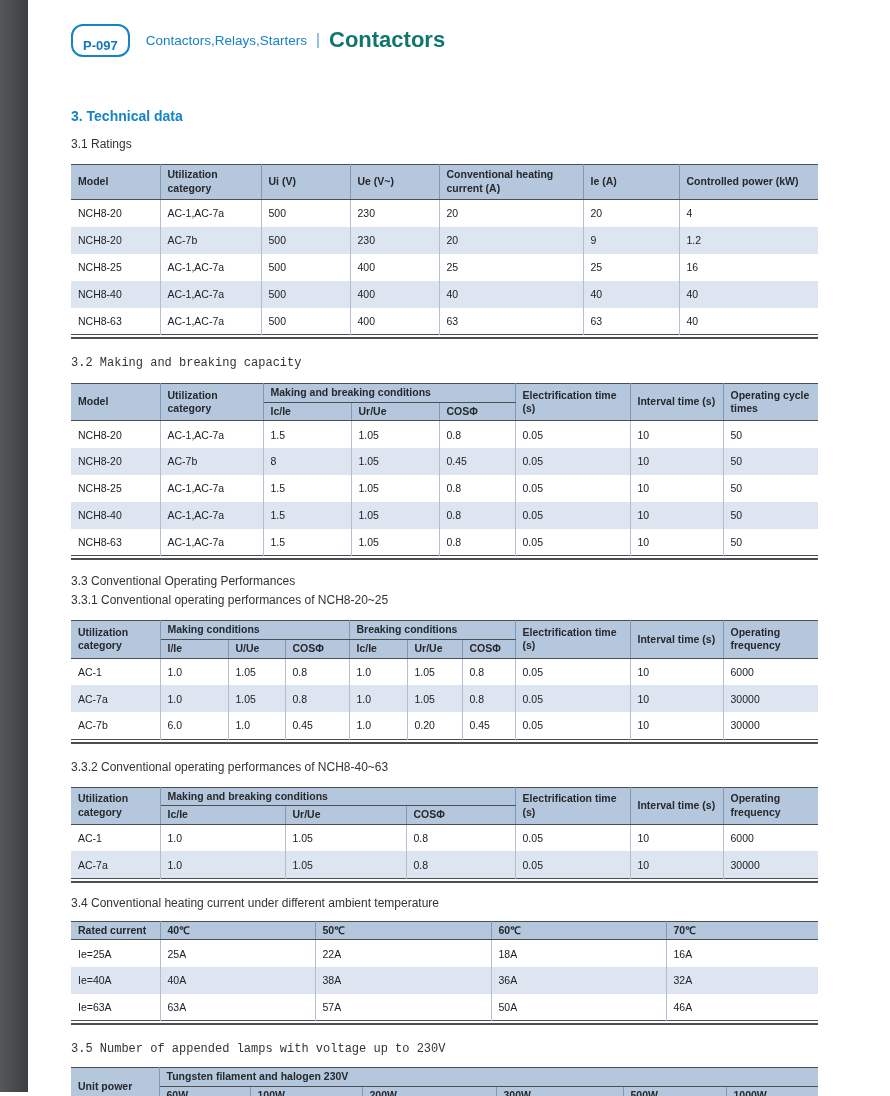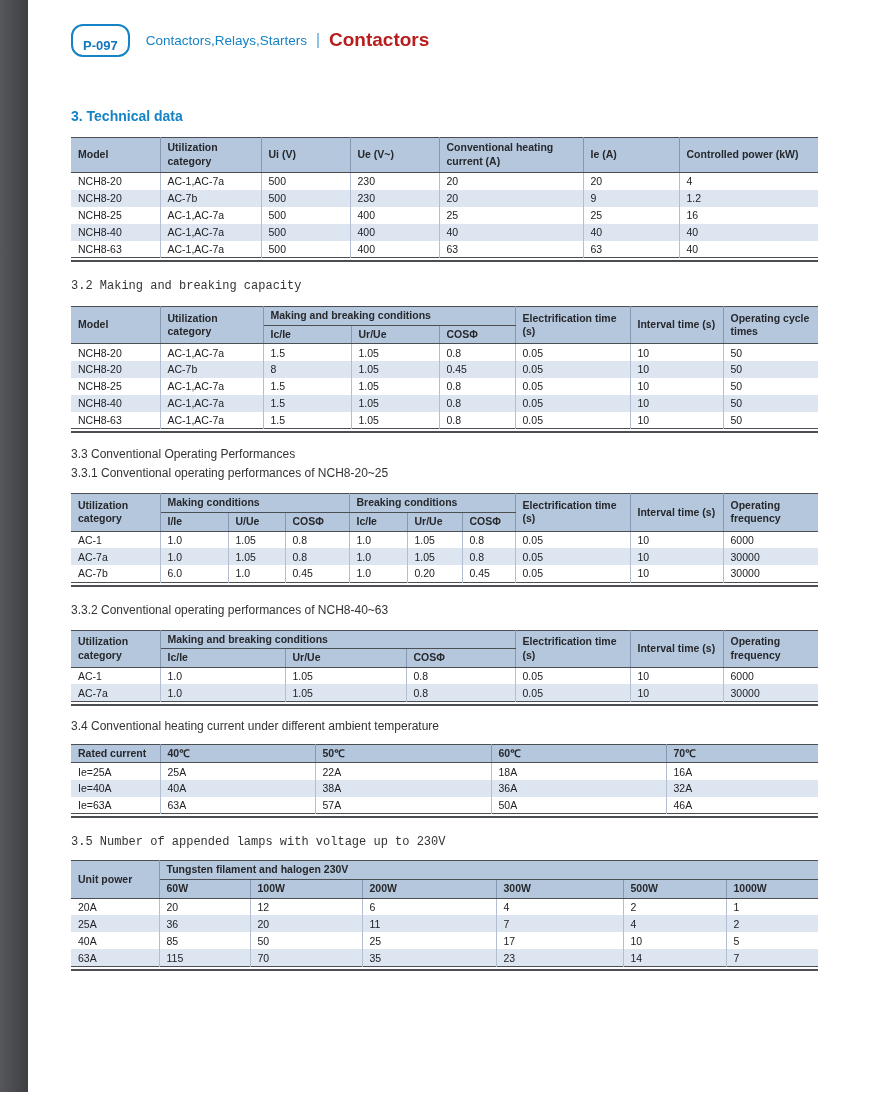--- a/index.html
+++ b/index.html
@@ -15,21 +15,21 @@
 
   
   .page-header { margin-top:28px; display:flex; align-items:center; height:24px; }
   .badge {
     display:inline-block; border:2px solid #1583c5; border-radius:12px;
     padding:12px 10px 2px; font-size:13px; font-weight:bold; color:#1377bb;
     line-height:15px;
   }
   .crumb { margin-left:16px; font-size:13.5px; color:#1583c5; }
   .crumb-sep { display:inline-block; width:0; height:15px; border-left:2px solid #8ec3e6; margin:0 10px; }
-  .crumb-current { font-size:19px; font-weight:bold; color:#b91c1c; }
+  .crumb-current { font-size:22px; font-weight:bold; color:#0f766e; }
 
   .section-head { margin:56px 0 0 0; font-size:14px; font-weight:bold; color:#1583c5; }
   .sub { margin:13px 0 0 0; font-size:12px; color:#333; }
   .sub.mt17 { margin-top:17px;font-family:Liberation Mono, monospace; }
   .sub.mt14 { margin-top:14px; }
   .sub.mt5  { margin-top:5px; }
   .sub.mt16 { margin-top:16px; }
   .sub.mt18 { }
 
   
@@ -45,21 +45,21 @@
     padding:2px 7px; color:#26282c; line-height:1.3; vertical-align:middle;
     border-left:1px solid #8799b0; border-right:1px solid #8799b0;
     border-bottom:1px solid #4b4e53;
   }
   .tbl td {
     padding:1px 7px; color:#202226; vertical-align:middle;
     border-left:1px solid #b3bfd0; border-right:1px solid #b3bfd0;
   }
   .tbl tr > *:first-child { border-left:none; }
   .tbl tr > *:last-child { border-right:none; }
-  .tbl tbody tr { height:17px; }
+  .tbl tbody tr { height:27px; }
   .tbl tbody tr:nth-child(even) { background:#dde5f0; }
   .t1 thead tr { height:35px; }
   .twohead thead tr.grp { height:18px; }
   .twohead thead tr.subr { height:17px; }
   .onehead thead tr { height:18px; }
 </style>
 </head>
 <body>
 
 <div class="leftbar"></div>
@@ -68,20 +68,21 @@
 
   <header class="page-header">
     <span class="badge">P-097</span>
     <span class="crumb">Contactors,Relays,Starters</span>
     <span class="crumb-sep"></span>
     <span class="crumb-current">Contactors</span>
   </header>
 
   <h2 class="section-head">3. Technical data</h2>
 
+  <p class="sub">3.1 Ratings</p>
 
   <div class="tblwrap">
     <table class="tbl t1">
       <colgroup>
         <col style="width:89px">
           <col style="width:101px">
           <col style="width:89px">
           <col style="width:89px">
         <col style="width:144px">
           <col style="width:96px">

